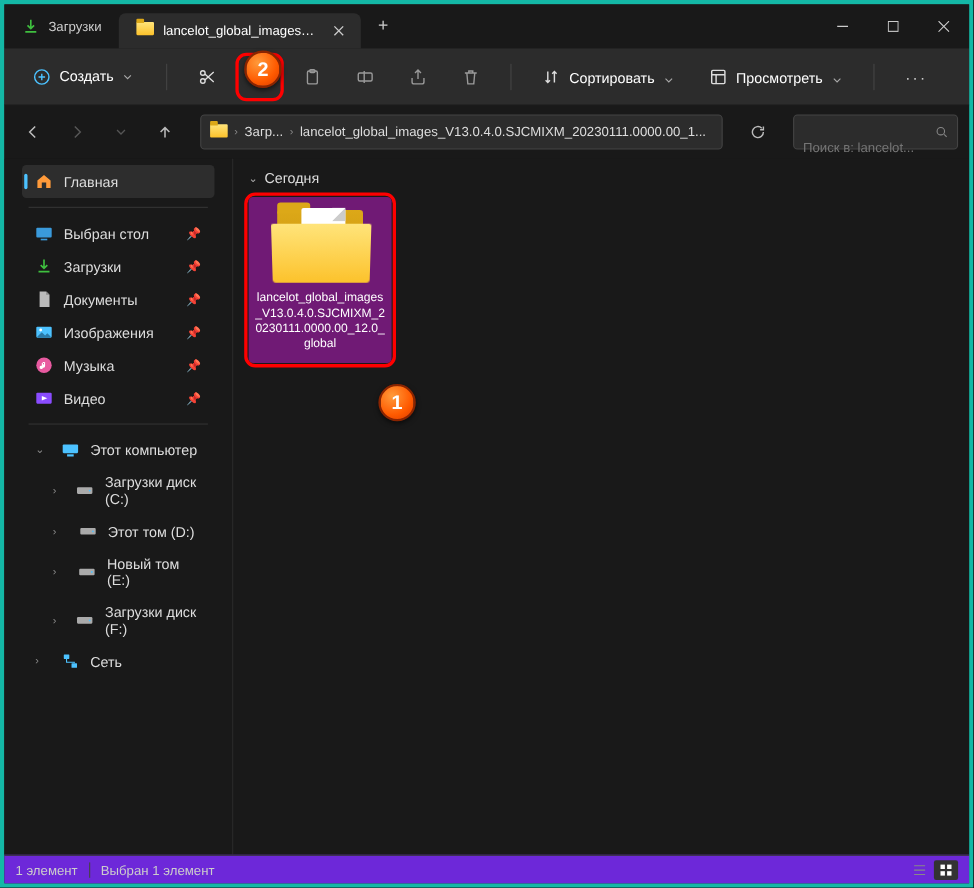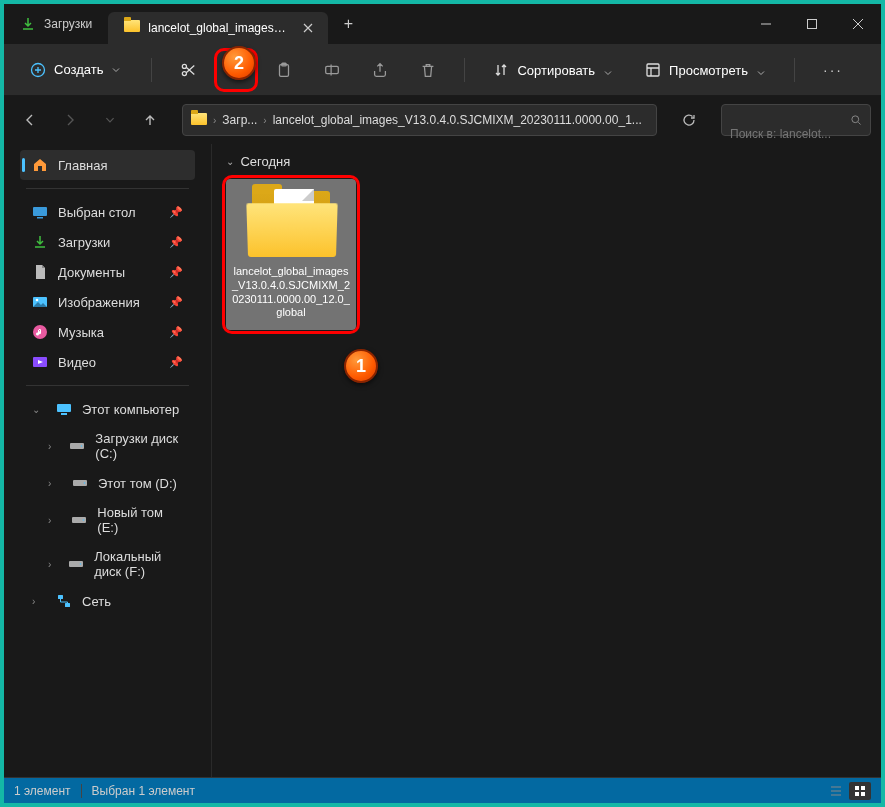--- a/index.html
+++ b/index.html
@@ -50,35 +50,35 @@
 .side-item .pin { margin-left: auto; color: #666; font-size: 11px; }
 .side-item .expand { width: 14px; color: #888; font-size: 10px; }
 .side-sub { padding-left: 28px; }
 .side-hr { height: 1px; background: #333; margin: 8px 6px; }
 
 .content { flex: 1; padding: 10px 14px; overflow: auto; }
 .group-header { display: flex; align-items: center; gap: 6px; font-size: 13px; color: #ddd; margin-bottom: 10px; }
 .group-header .chev { font-size: 10px; color: #aaa; }
 .file-grid { display: flex; flex-wrap: wrap; gap: 12px; }
 .file-item { width: 130px; padding: 8px 6px 10px; border-radius: 4px; display: flex; flex-direction: column; align-items: center; position: relative; }
-.file-item.selected { background: #737373; }
+.file-item.selected { background: #701a75; }
 .file-thumb { width: 90px; height: 72px; position: relative; margin-bottom: 6px; }
 .folder-back { position: absolute; left: 6px; top: 4px; width: 78px; height: 60px; background: linear-gradient(#dca818, #c8930f); border-radius: 3px 3px 2px 2px; }
 .folder-back::before { content: ""; position: absolute; top: -7px; left: 0; width: 30px; height: 10px; background: #dca818; border-radius: 3px 3px 0 0; }
 .folder-doc { position: absolute; left: 28px; top: 2px; width: 40px; height: 48px; background: #fff; border-radius: 2px; }
 .folder-doc::after { content: ""; position: absolute; top: 0; right: 0; width: 12px; height: 12px; background: linear-gradient(135deg, #fff 48%, #ccc 52%); }
 .folder-front { position: absolute; left: 2px; top: 18px; width: 88px; height: 52px; background: linear-gradient(#ffe47a, #fcc22b); border-radius: 2px 2px 3px 3px; transform: perspective(150px) rotateX(-6deg); transform-origin: bottom; }
 .file-label { font-size: 11px; line-height: 1.25; color: #fff; text-align: center; word-break: break-all; }
 
 
 .highlight-red { position: absolute; border: 3px solid #f00; border-radius: 10px; pointer-events: none; }
 .callout { position: absolute; width: 34px; height: 34px; border-radius: 50%; background: radial-gradient(circle at 35% 30%, #ff9a3a, #ff5a00 60%, #d93b00); color: #fff; font-weight: bold; font-size: 18px; display: flex; align-items: center; justify-content: center; border: 2px solid #8a2400; box-shadow: 0 2px 5px rgba(0,0,0,.6); pointer-events: none; }
 
 
-.statusbar { height: 26px; background: #0369a1; border-top: 1px solid #333; display: flex; align-items: center; padding: 0 10px; font-size: 12px; color: #ccc; gap: 10px; }
+.statusbar { height: 26px; background: #6d28d9; border-top: 1px solid #333; display: flex; align-items: center; padding: 0 10px; font-size: 12px; color: #ccc; gap: 10px; }
 .statusbar .sep { width: 1px; height: 14px; background: #444; }
 .statusbar .spacer { flex: 1; }
 .view-toggle { display: flex; gap: 2px; }
 .view-toggle div { width: 22px; height: 18px; display: flex; align-items: center; justify-content: center; color: #888; border-radius: 2px; }
 .view-toggle div.active { background: #333; color: #fff; }
 
 
 .ic-folder-mini { width: 16px; height: 12px; background: linear-gradient(#ffe47a, #fcc22b); border-radius: 1px; position: relative; display: inline-block; }
 .ic-folder-mini::before { content: ""; position: absolute; top: -3px; left: 0; width: 7px; height: 4px; background: #dca818; border-radius: 1px 1px 0 0; }
 </style>
@@ -356,21 +356,21 @@
         <span>Новый том (E:)</span>
       </div>
       <div class="side-item side-sub">
         <span class="expand">›</span>
         <span class="icon">
             <svg width="16" height="16" viewBox="0 0 16 12" fill="#aaa">
               <rect x="1" y="3" width="14" height="6" rx="1"></rect>
               <circle cx="12.5" cy="6" r="0.8" fill="#4cc2ff"></circle>
             </svg>
           </span>
-        <span>Локальный диск (F:)</span>
+        <span>Загрузки диск (F:)</span>
       </div>
       <div class="side-item">
         <span class="expand">›</span>
         <span class="icon">
             <svg width="16" height="16" viewBox="0 0 16 16" fill="#4cc2ff">
               <rect x="2" y="2" width="5" height="4" rx="0.5"></rect>
               <rect x="9" y="10" width="5" height="4" rx="0.5"></rect>
               <path d="M4.5 6v3h7v1" stroke="#4cc2ff" fill="none"></path>
             </svg>
           </span>

